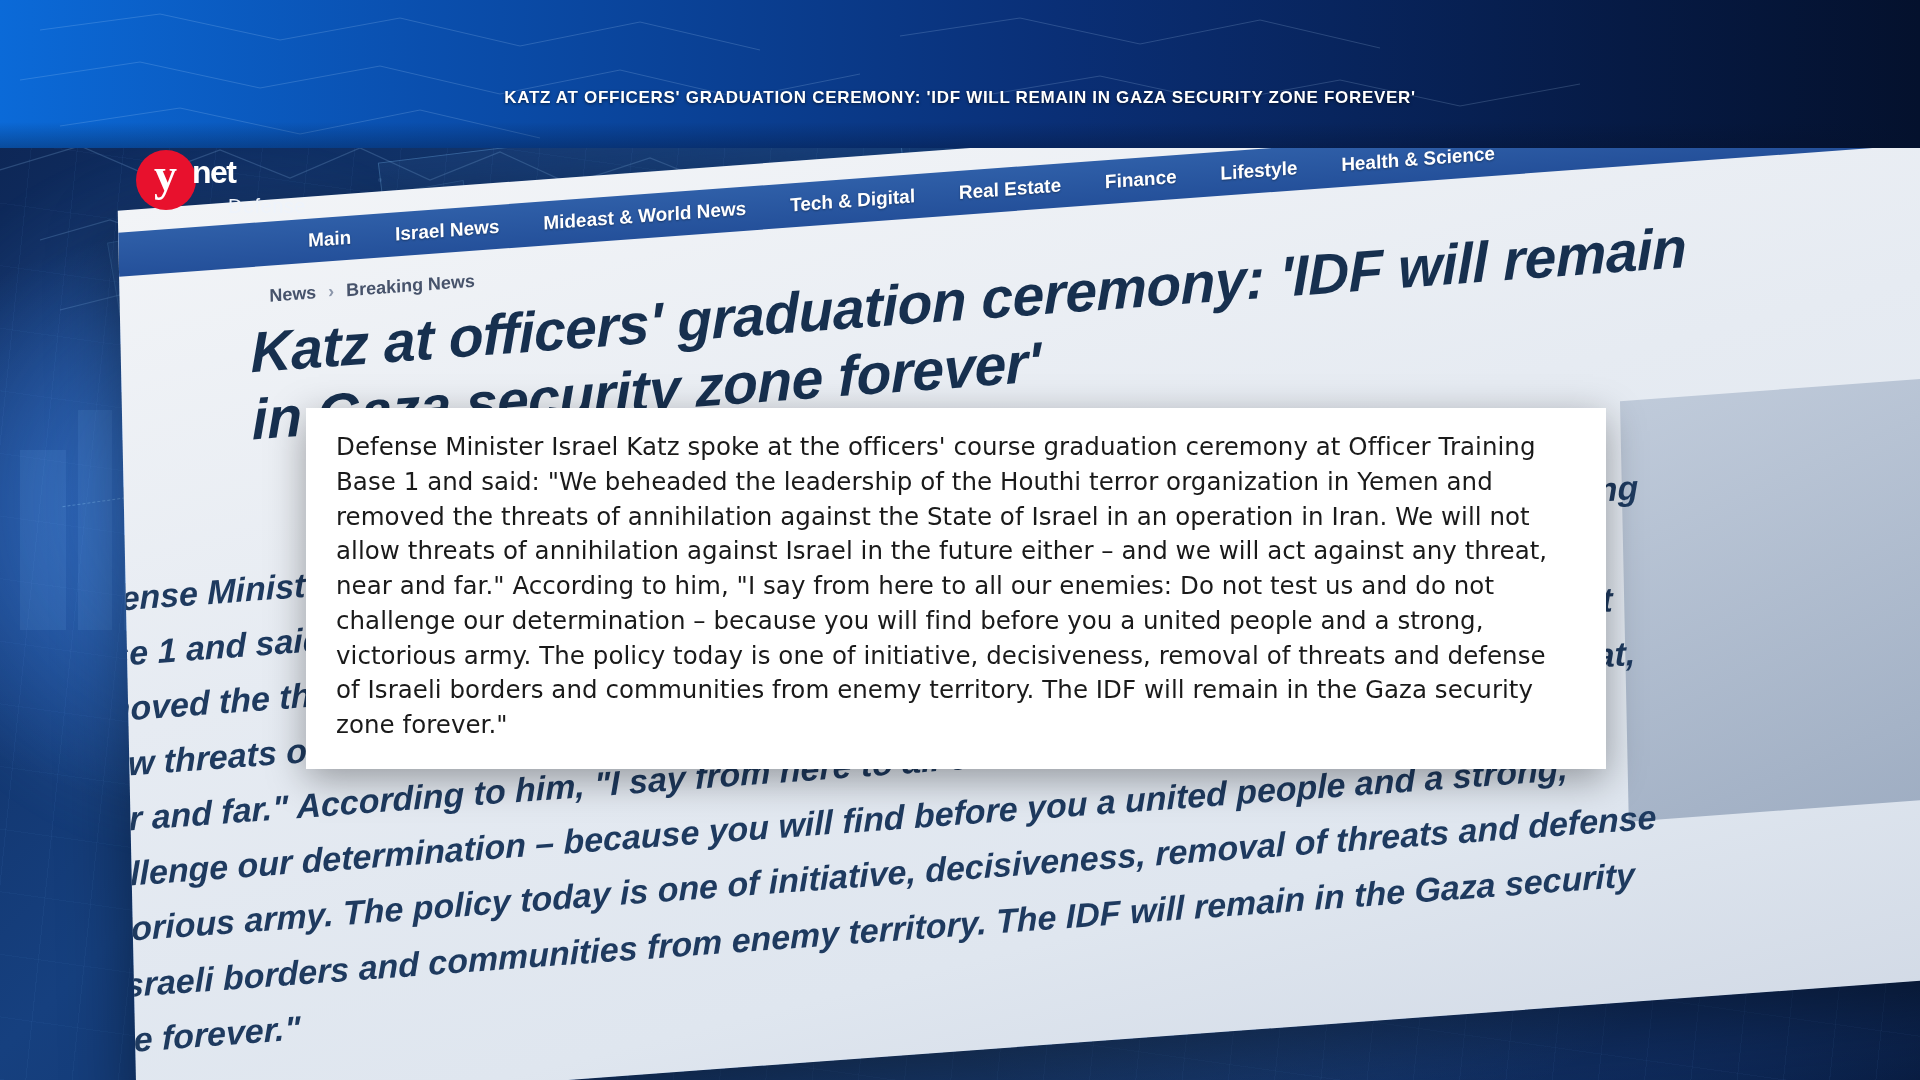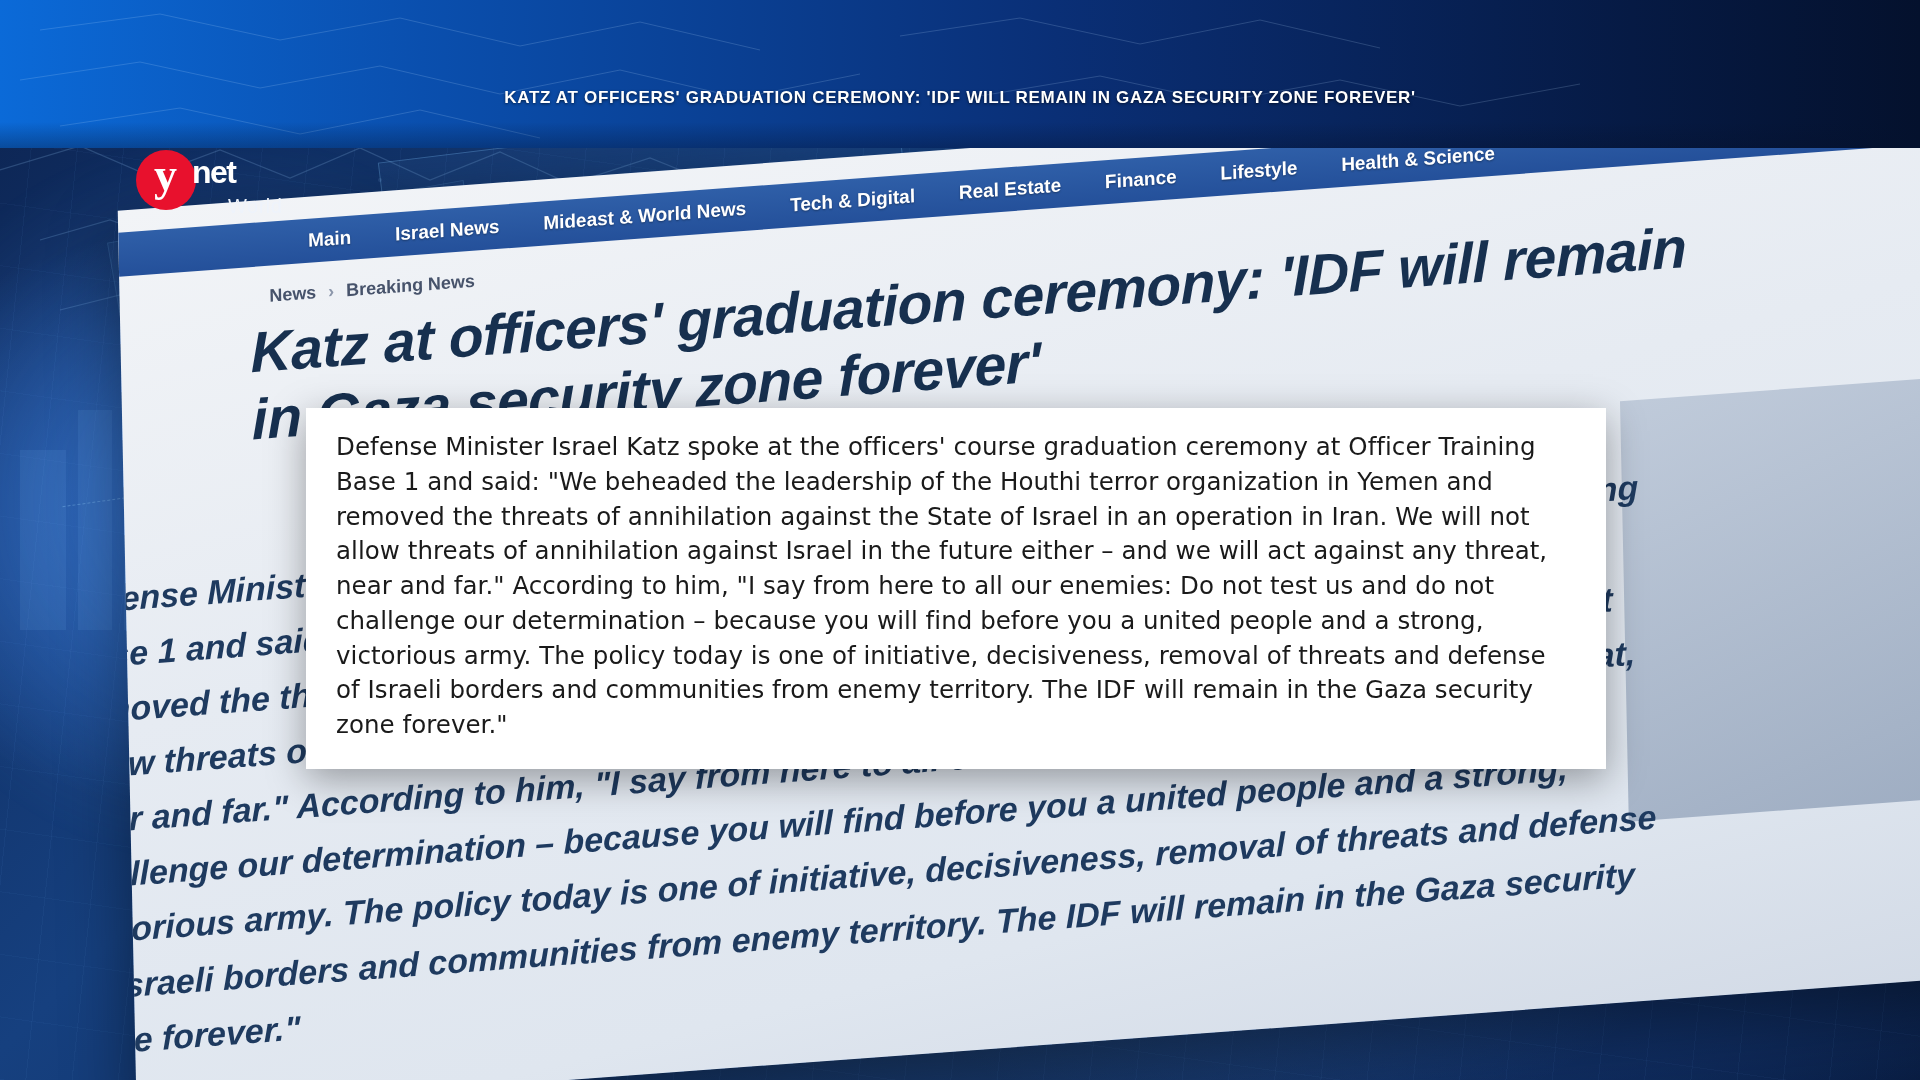--- a/index.html
+++ b/index.html
@@ -364,20 +364,20 @@
       </g>
     </svg>
     <div class="ticker-text">KATZ AT OFFICERS' GRADUATION CEREMONY: 'IDF WILL REMAIN IN GAZA SECURITY ZONE FOREVER'</div>
     <div class="ticker-fade"></div>
   </div>
 
   <div class="logo">
     <div class="logo-dot"></div>
     <div class="logo-y">y</div>
     <div class="logo-net">net</div>
-    <div class="logo-global">World</div>
+    <div class="logo-global">Defense</div>
   </div>
 
   <div class="overlay-card">
     <div class="overlay-text">Defense Minister Israel Katz spoke at the officers' course graduation ceremony at Officer Training Base 1 and said: "We beheaded the leadership of the Houthi terror organization in Yemen and removed the threats of annihilation against the State of Israel in an operation in Iran. We will not allow threats of annihilation against Israel in the future either – and we will act against any threat, near and far." According to him, "I say from here to all our enemies: Do not test us and do not challenge our determination – because you will find before you a united people and a strong, victorious army. The policy today is one of initiative, decisiveness, removal of threats and defense of Israeli borders and communities from enemy territory. The IDF will remain in the Gaza security zone forever."</div>
   </div>
 
 </div>
 
 </body></html>

